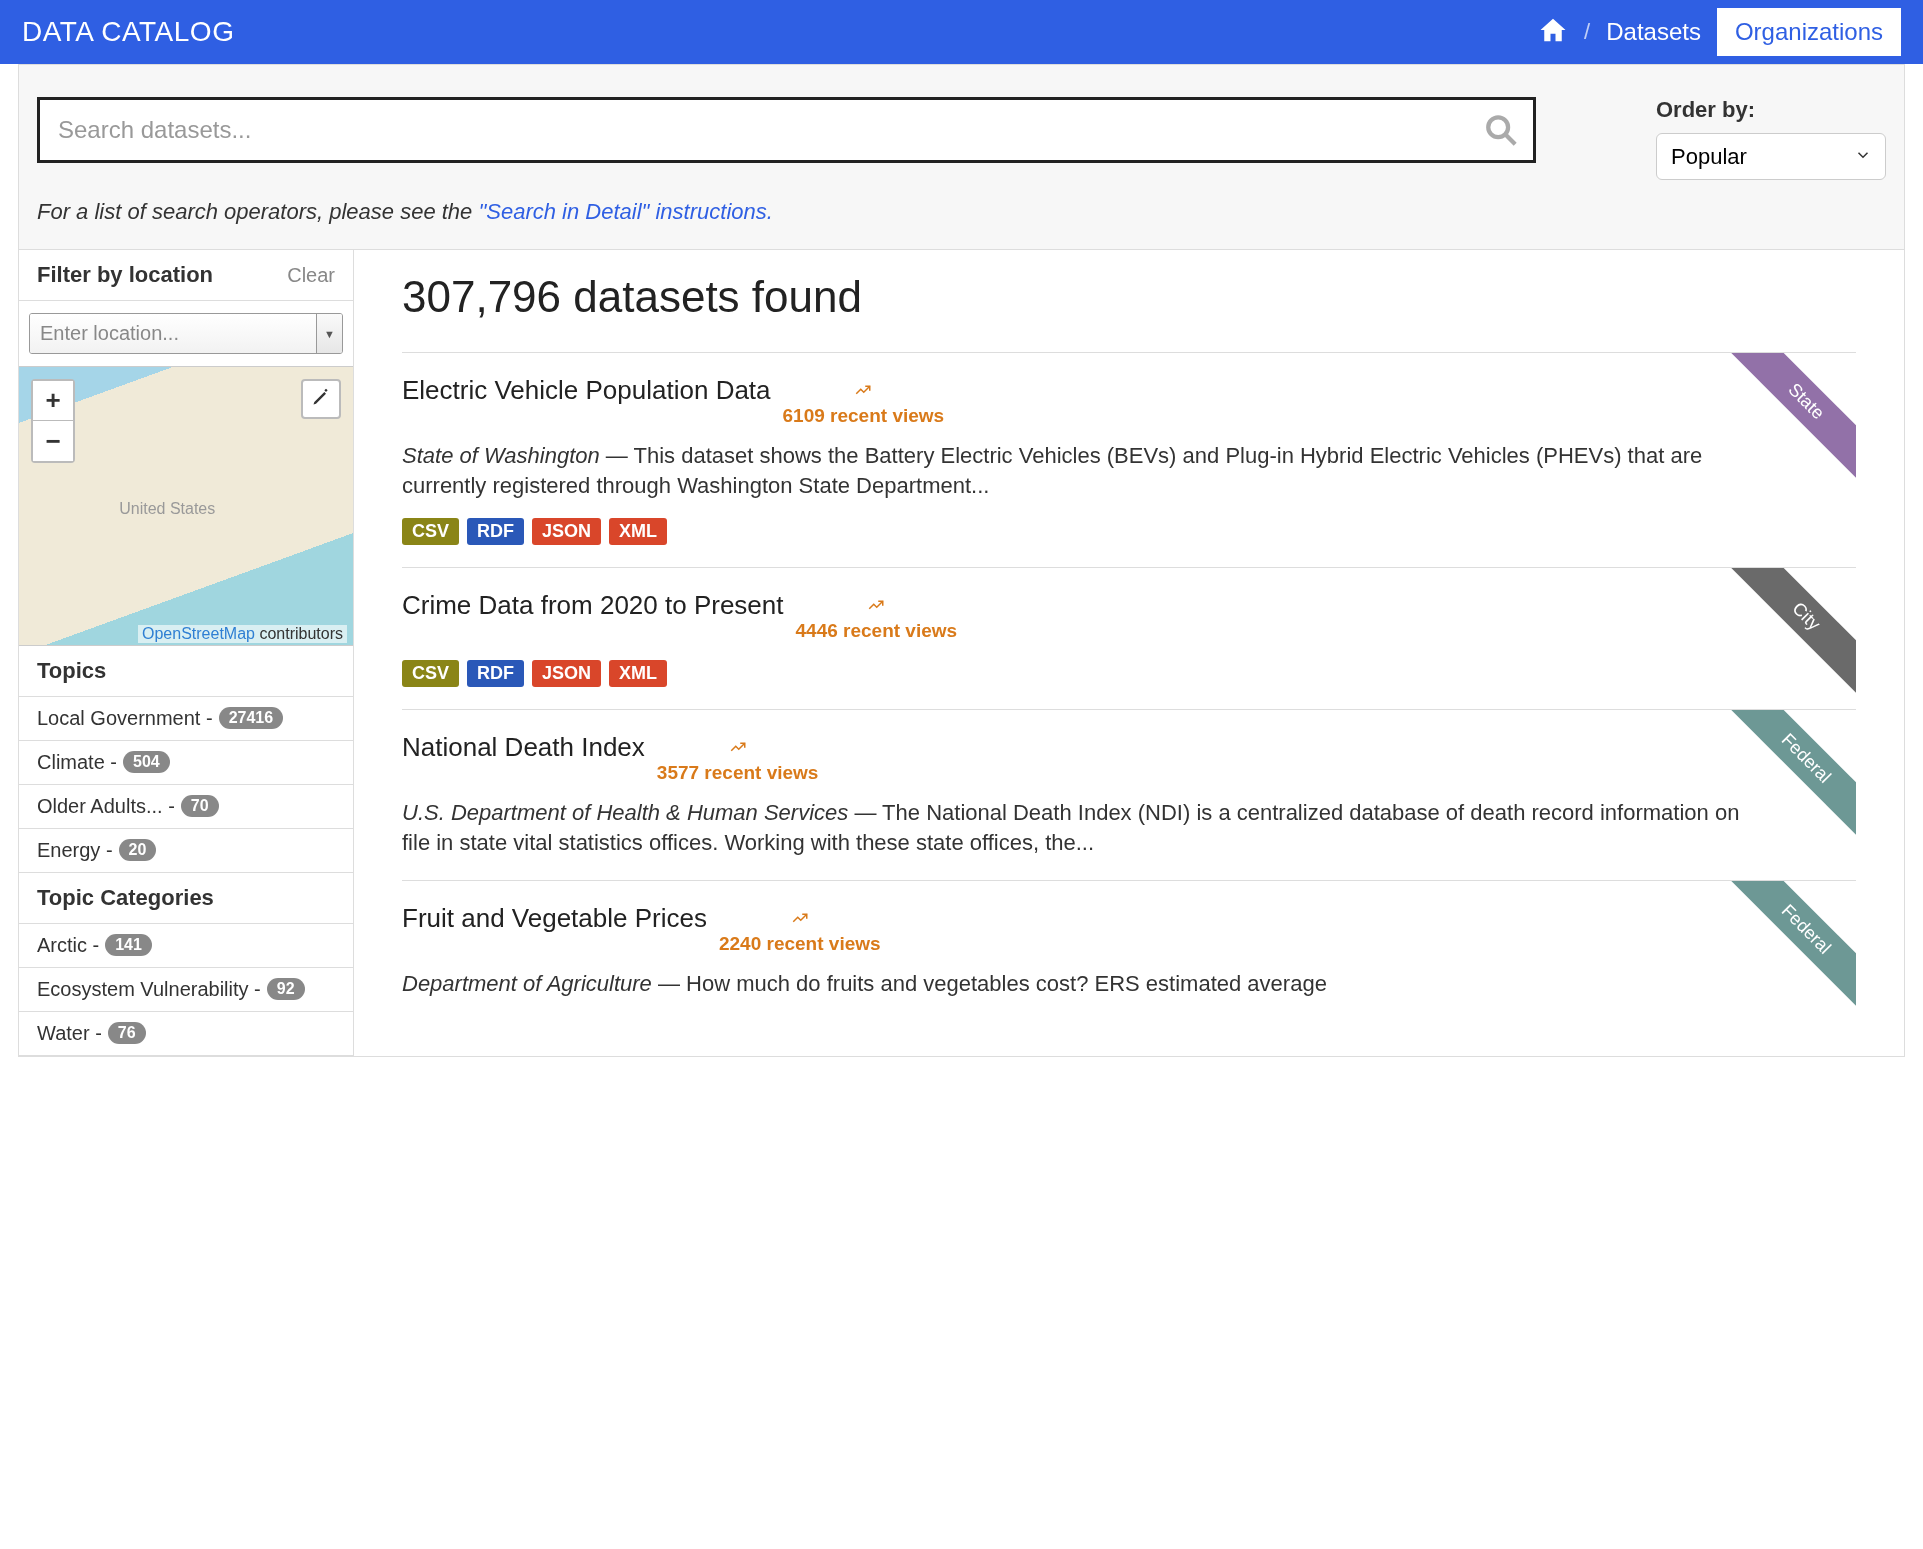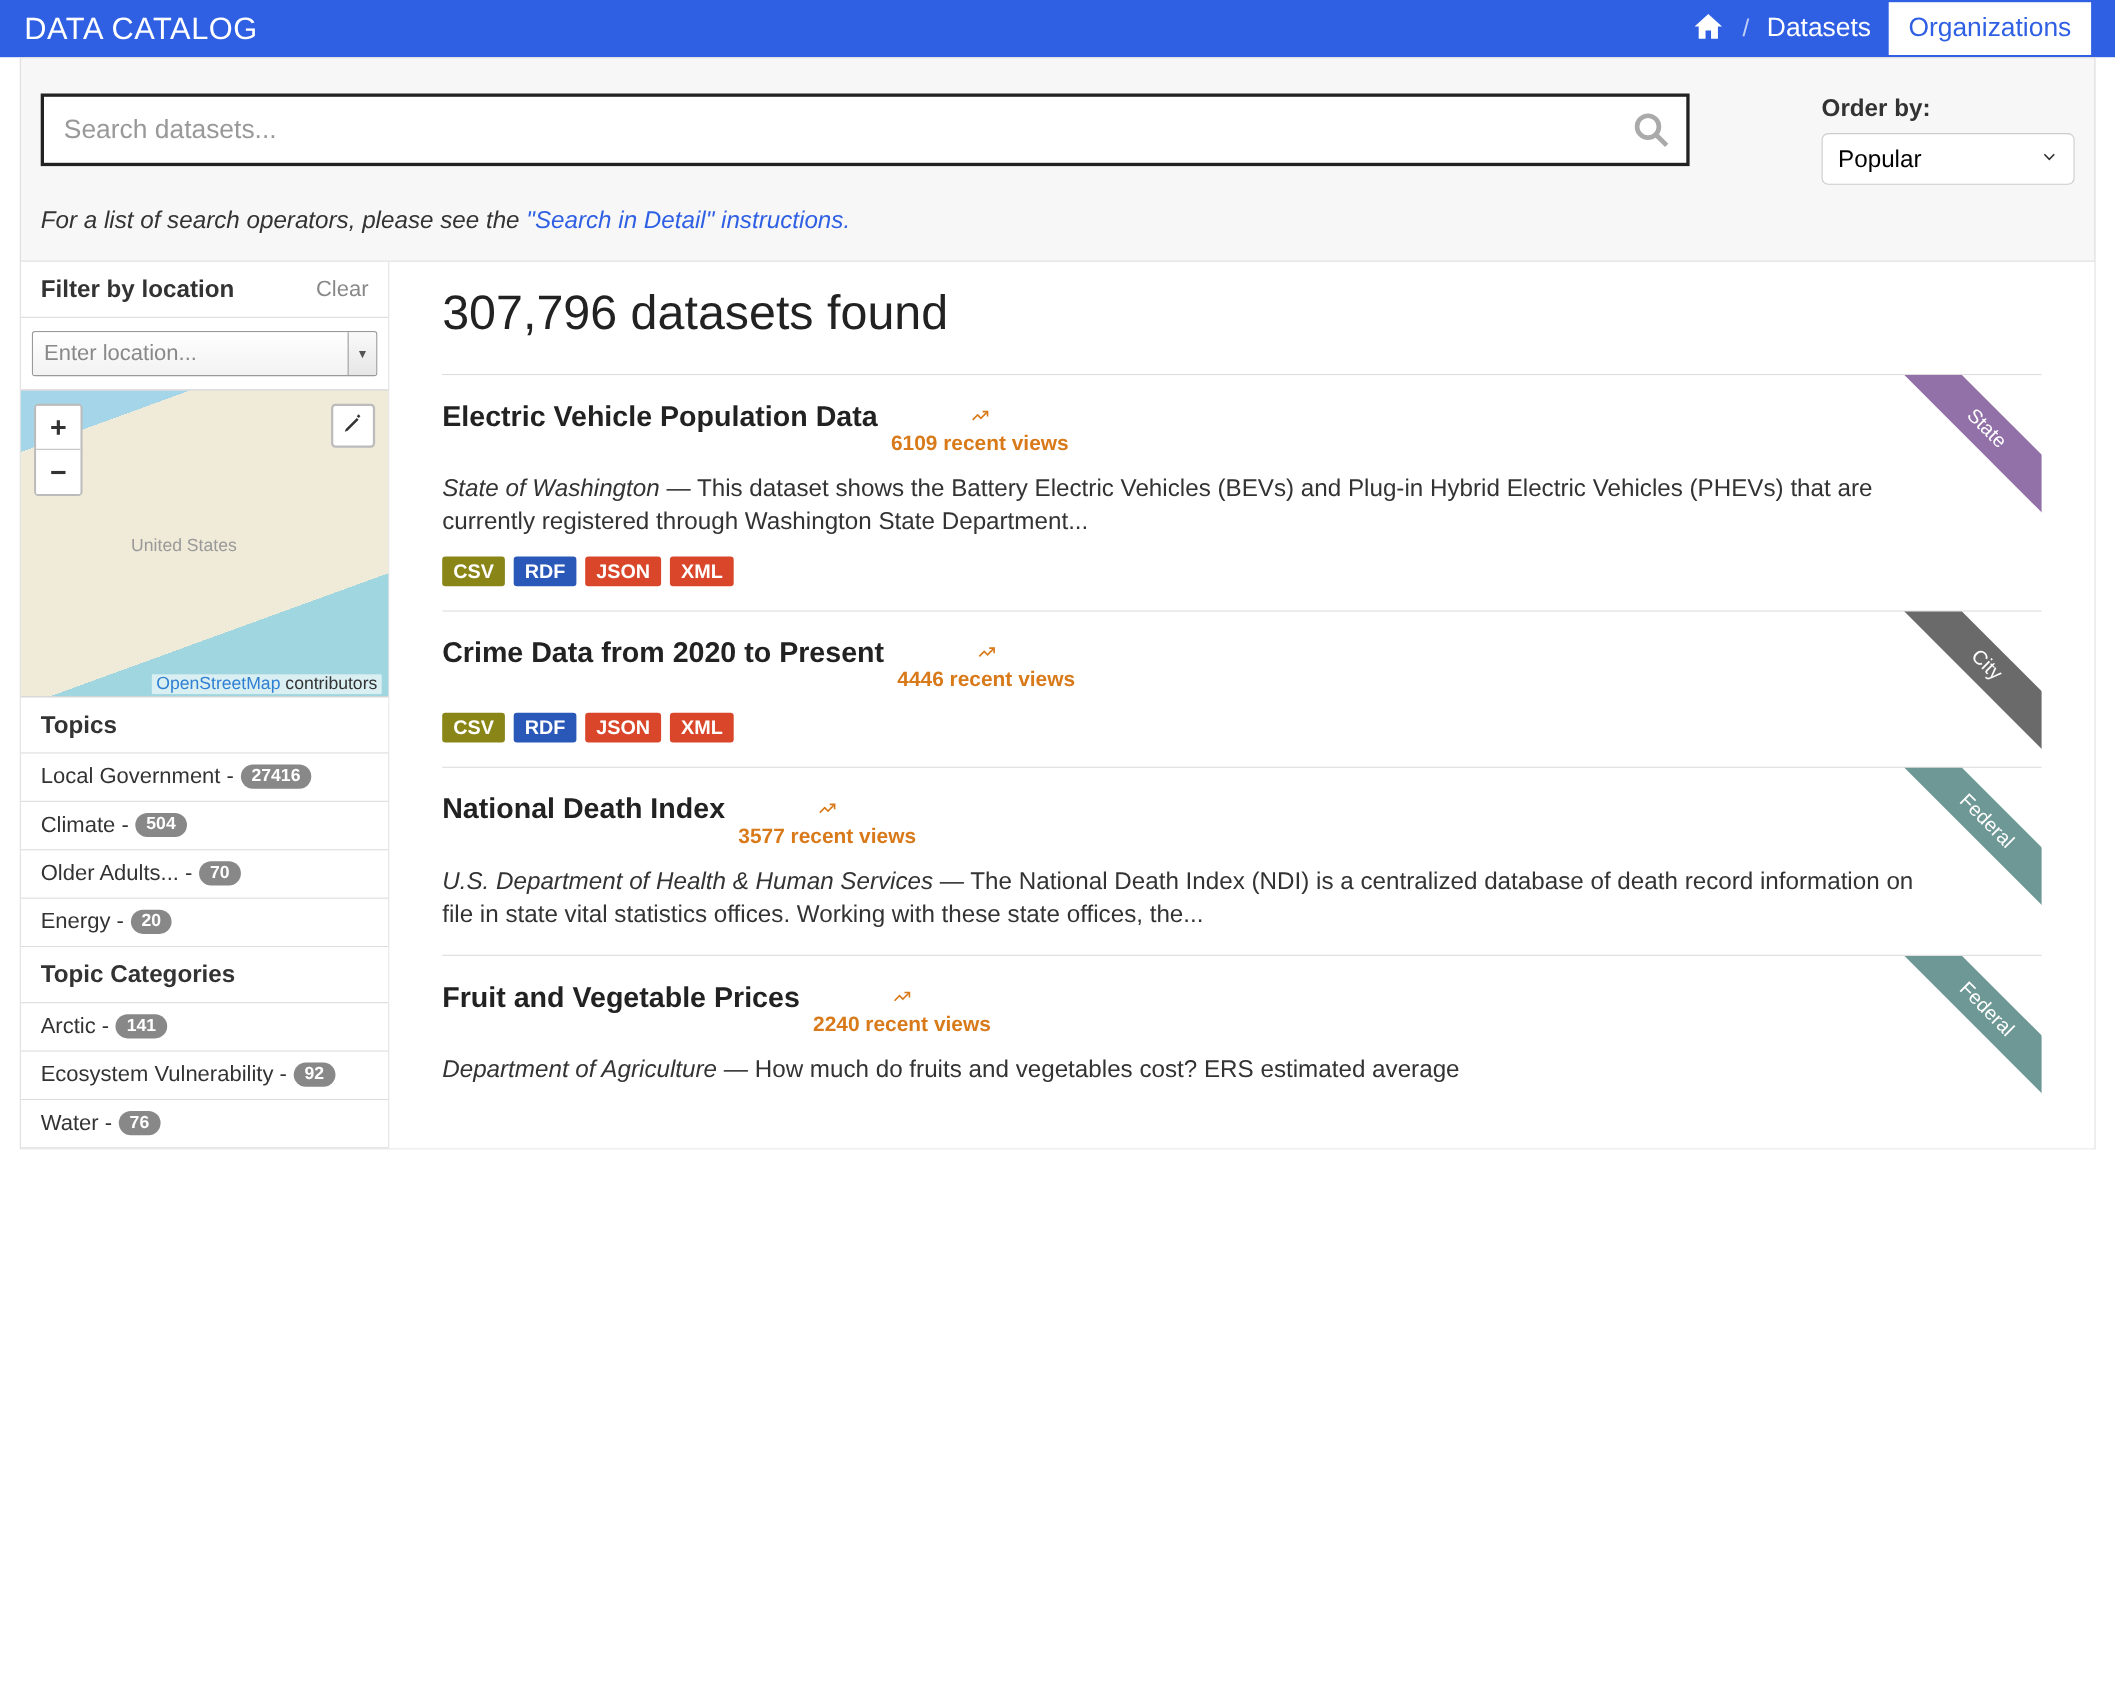--- a/index.html
+++ b/index.html
@@ -1,17 +1,17 @@
 <!DOCTYPE html>
 <html><head>
 <meta charset="utf-8">
 <style>
 * { box-sizing: border-box; margin: 0; padding: 0; }
 body { font-family: -apple-system, BlinkMacSystemFont, "Segoe UI", Helvetica, Arial, sans-serif; background: #fff; color: #333; }
-.header { background: #2f5fe3; color: #fff; display: flex; align-items: center; justify-content: space-between; padding: 6px 22px; height: 52px; }
+.header { background: #2f5fe3; color: #fff; display: flex; align-items: center; justify-content: space-between; padding: 6px 22px; height: 64px; }
 .header-title { font-size: 28px; font-weight: 400; letter-spacing: 0.5px; }
 .header-nav { display: flex; align-items: center; gap: 16px; }
 .nav-home-icon { width: 30px; height: 30px; fill: #fff; }
 .nav-sep { color: rgba(255,255,255,0.7); font-size: 22px; }
 .nav-link { color: #fff; font-size: 24px; text-decoration: none; }
 .nav-btn { background: #fff; color: #2f5fe3; font-size: 24px; padding: 10px 18px; border: none; cursor: pointer; }
 .container { border: 1px solid #ddd; margin: 0 18px; background: #f7f7f7; }
 .search-section { padding: 32px 18px 24px 18px; display: flex; gap: 120px; align-items: flex-start; border-bottom: 1px solid #ddd; }
 .search-box-wrap { flex: 1; }
 .search-box { position: relative; }
@@ -43,21 +43,21 @@
 .map-edit { position: absolute; top: 12px; right: 12px; width: 40px; height: 40px; border: 2px solid #bbb; border-radius: 4px; background: #fff; display:flex; align-items:center; justify-content:center; cursor:pointer; }
 .map-credit { position: absolute; bottom: 2px; right: 6px; font-size: 16px; color: #333; background: rgba(255,255,255,0.6); padding: 0 4px; }
 .map-credit a { color: #2f7fd3; }
 .section-heading { font-weight: 700; font-size: 22px; padding: 12px 18px; border-bottom: 1px solid #ddd; background: #fff; }
 .facet-list { list-style: none; }
 .facet-item { padding: 10px 18px; border-bottom: 1px solid #ddd; font-size: 20px; color: #333; display: flex; align-items: flex-start; gap: 6px; }
 .facet-count { background: #888; color: #fff; border-radius: 12px; padding: 2px 10px; font-size: 16px; font-weight: 700; }
 .main { flex: 1; padding: 22px 48px; background: #fff; }
 .result-count { font-size: 44px; font-weight: 400; margin-bottom: 30px; color: #222; }
 .dataset { border-top: 1px solid #ddd; padding: 22px 110px 22px 0; position: relative; }
-.dataset-title { font-size: 26px; font-weight: 700; color: #222; display: inline; }
+.dataset-title { font-size: 26px; font-weight: 400; color: #222; display: inline; }
 .views-badge { color: #d97a1a; font-size: 19px; font-weight: 700; margin-left: 12px; display: inline-flex; align-items: center; gap: 6px; flex-direction: column; }
 .views-icon { width: 18px; height: 18px; stroke: #d97a1a; fill: none; stroke-width: 2; }
 .dataset-desc { font-size: 22px; color: #333; margin-top: 14px; line-height: 1.35; }
 .dataset-org { font-style: italic; }
 .format-row { margin-top: 18px; display: flex; gap: 8px; }
 .format { color: #fff; font-size: 18px; font-weight: 700; padding: 3px 10px; border-radius: 3px; }
 .fmt-csv { background: #8a8517; }
 .fmt-rdf { background: #2a58b8; }
 .fmt-json { background: #d9462a; }
 .fmt-xml { background: #d9462a; }

